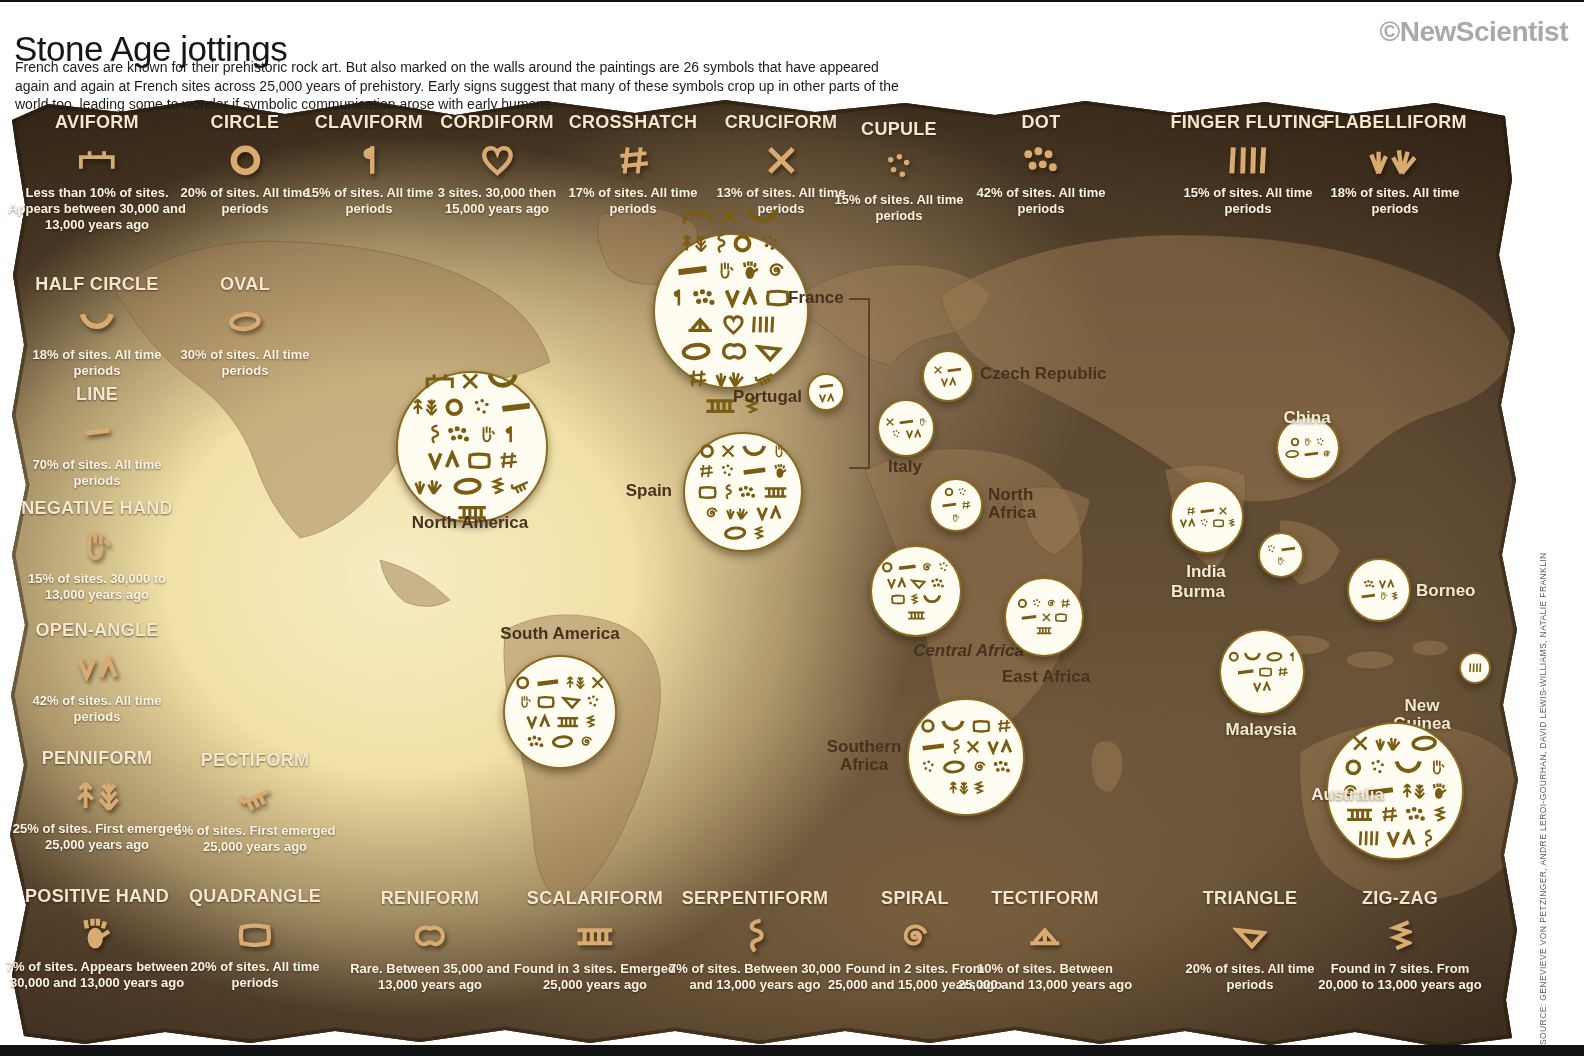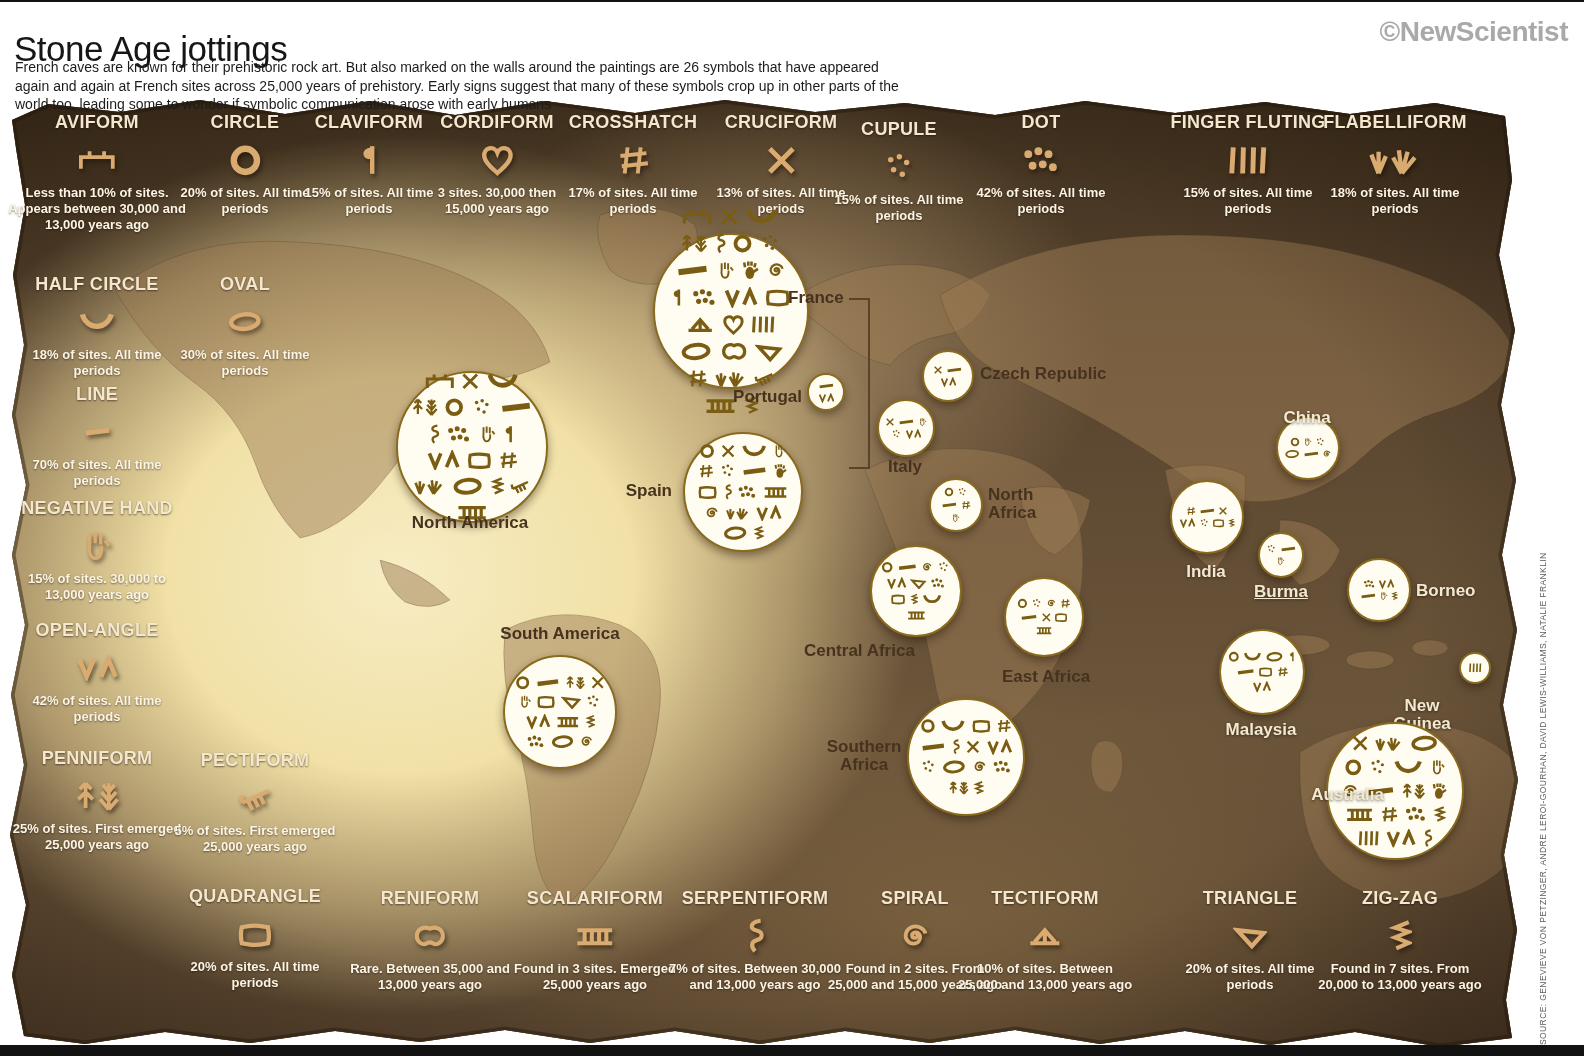--- a/index.html
+++ b/index.html
@@ -369,20 +369,29 @@
     </div>
     <div class="legend-item" style="left: 167.5px; top: 750px; width: 175px;">
       <div class="legend-name">PECTIFORM</div>
       <div class="legend-glyph-box">
         <svg width="34.8" height="34.8" viewBox="0 0 24 24" class="legend-glyph">
           <use href="#sym-pectiform"></use>
         </svg>
       </div>
       <div class="legend-desc">5% of sites. First emerged 25,000 years ago</div>
     </div>
+    <div class="legend-item" style="left: 4.5px; top: 886px; width: 185px;">
+      <div class="legend-name">POSITIVE HAND</div>
+      <div class="legend-glyph-box">
+        <svg width="33.2" height="36.0" viewBox="0 0 24 26" class="legend-glyph">
+          <use href="#sym-positive-hand"></use>
+        </svg>
+      </div>
+      <div class="legend-desc">7% of sites. Appears between 30,000 and 13,000 years ago</div>
+    </div>
     <div class="legend-item" style="left: 167.5px; top: 886px; width: 175px;">
       <div class="legend-name">QUADRANGLE</div>
       <div class="legend-glyph-box">
         <svg width="37.7" height="29.0" viewBox="0 0 26 20" class="legend-glyph">
           <use href="#sym-quadrangle"></use>
         </svg>
       </div>
       <div class="legend-desc">20% of sites. All time periods</div>
     </div>
     <div class="legend-item" style="left: 342.5px; top: 888px; width: 175px;">
@@ -777,21 +786,21 @@
       <svg width="8.6" height="12.4" viewBox="0 0 18 26" class="circle-glyph">
         <use href="#sym-zigzag"></use>
       </svg>
       <svg width="20.2" height="12.4" viewBox="0 0 26 16" class="circle-glyph">
         <use href="#sym-half-circle"></use>
       </svg>
       <svg width="20.7" height="12.4" viewBox="0 0 30 18" class="circle-glyph">
         <use href="#sym-scalariform"></use>
       </svg>
     </div>
-    <div class="region-label dark" style="left: 804px; top: 642px; width: 220px; text-align: left;">Central Africa</div>
+    <div class="region-label dark" style="left: 804px; top: 642px; width: 220px; text-align: right; font-style: italic;">Central Africa</div>
     <div class="region-circle" style="left: 1004px; top: 577px; width: 80px; height: 80px; gap: 3px; padding: 6.4px;">
       <svg width="10.8" height="10.8" viewBox="0 0 24 24" class="circle-glyph">
         <use href="#sym-circle"></use>
       </svg>
       <svg width="11.8" height="10.8" viewBox="0 0 24 22" class="circle-glyph">
         <use href="#sym-cupule"></use>
       </svg>
       <svg width="10.8" height="10.8" viewBox="0 0 24 24" class="circle-glyph">
         <use href="#sym-spiral"></use>
       </svg>
@@ -907,21 +916,21 @@
       <svg width="10.9" height="10.0" viewBox="0 0 24 22" class="circle-glyph">
         <use href="#sym-cupule"></use>
       </svg>
       <svg width="16.7" height="10.0" viewBox="0 0 20 12" class="circle-glyph">
         <use href="#sym-line"></use>
       </svg>
       <svg width="9.2" height="10.0" viewBox="0 0 24 26" class="circle-glyph">
         <use href="#sym-negative-hand"></use>
       </svg>
     </div>
-    <div class="region-label light" style="left: 1171px; top: 583px; width: 220px; text-align: center; text-decoration: underline;">Burma</div>
+    <div class="region-label light" style="left: 1171px; top: 583px; width: 220px; ">Burma</div>
     <div class="region-circle" style="left: 1347px; top: 558px; width: 64px; height: 64px; gap: 2.8px; padding: 5.1px;">
       <svg width="12.7" height="10.0" viewBox="0 0 28 22" class="circle-glyph">
         <use href="#sym-dot"></use>
       </svg>
       <svg width="16.7" height="10.0" viewBox="0 0 30 18" class="circle-glyph">
         <use href="#sym-open-angle"></use>
       </svg>
       <svg width="16.7" height="10.0" viewBox="0 0 20 12" class="circle-glyph">
         <use href="#sym-line"></use>
       </svg>

